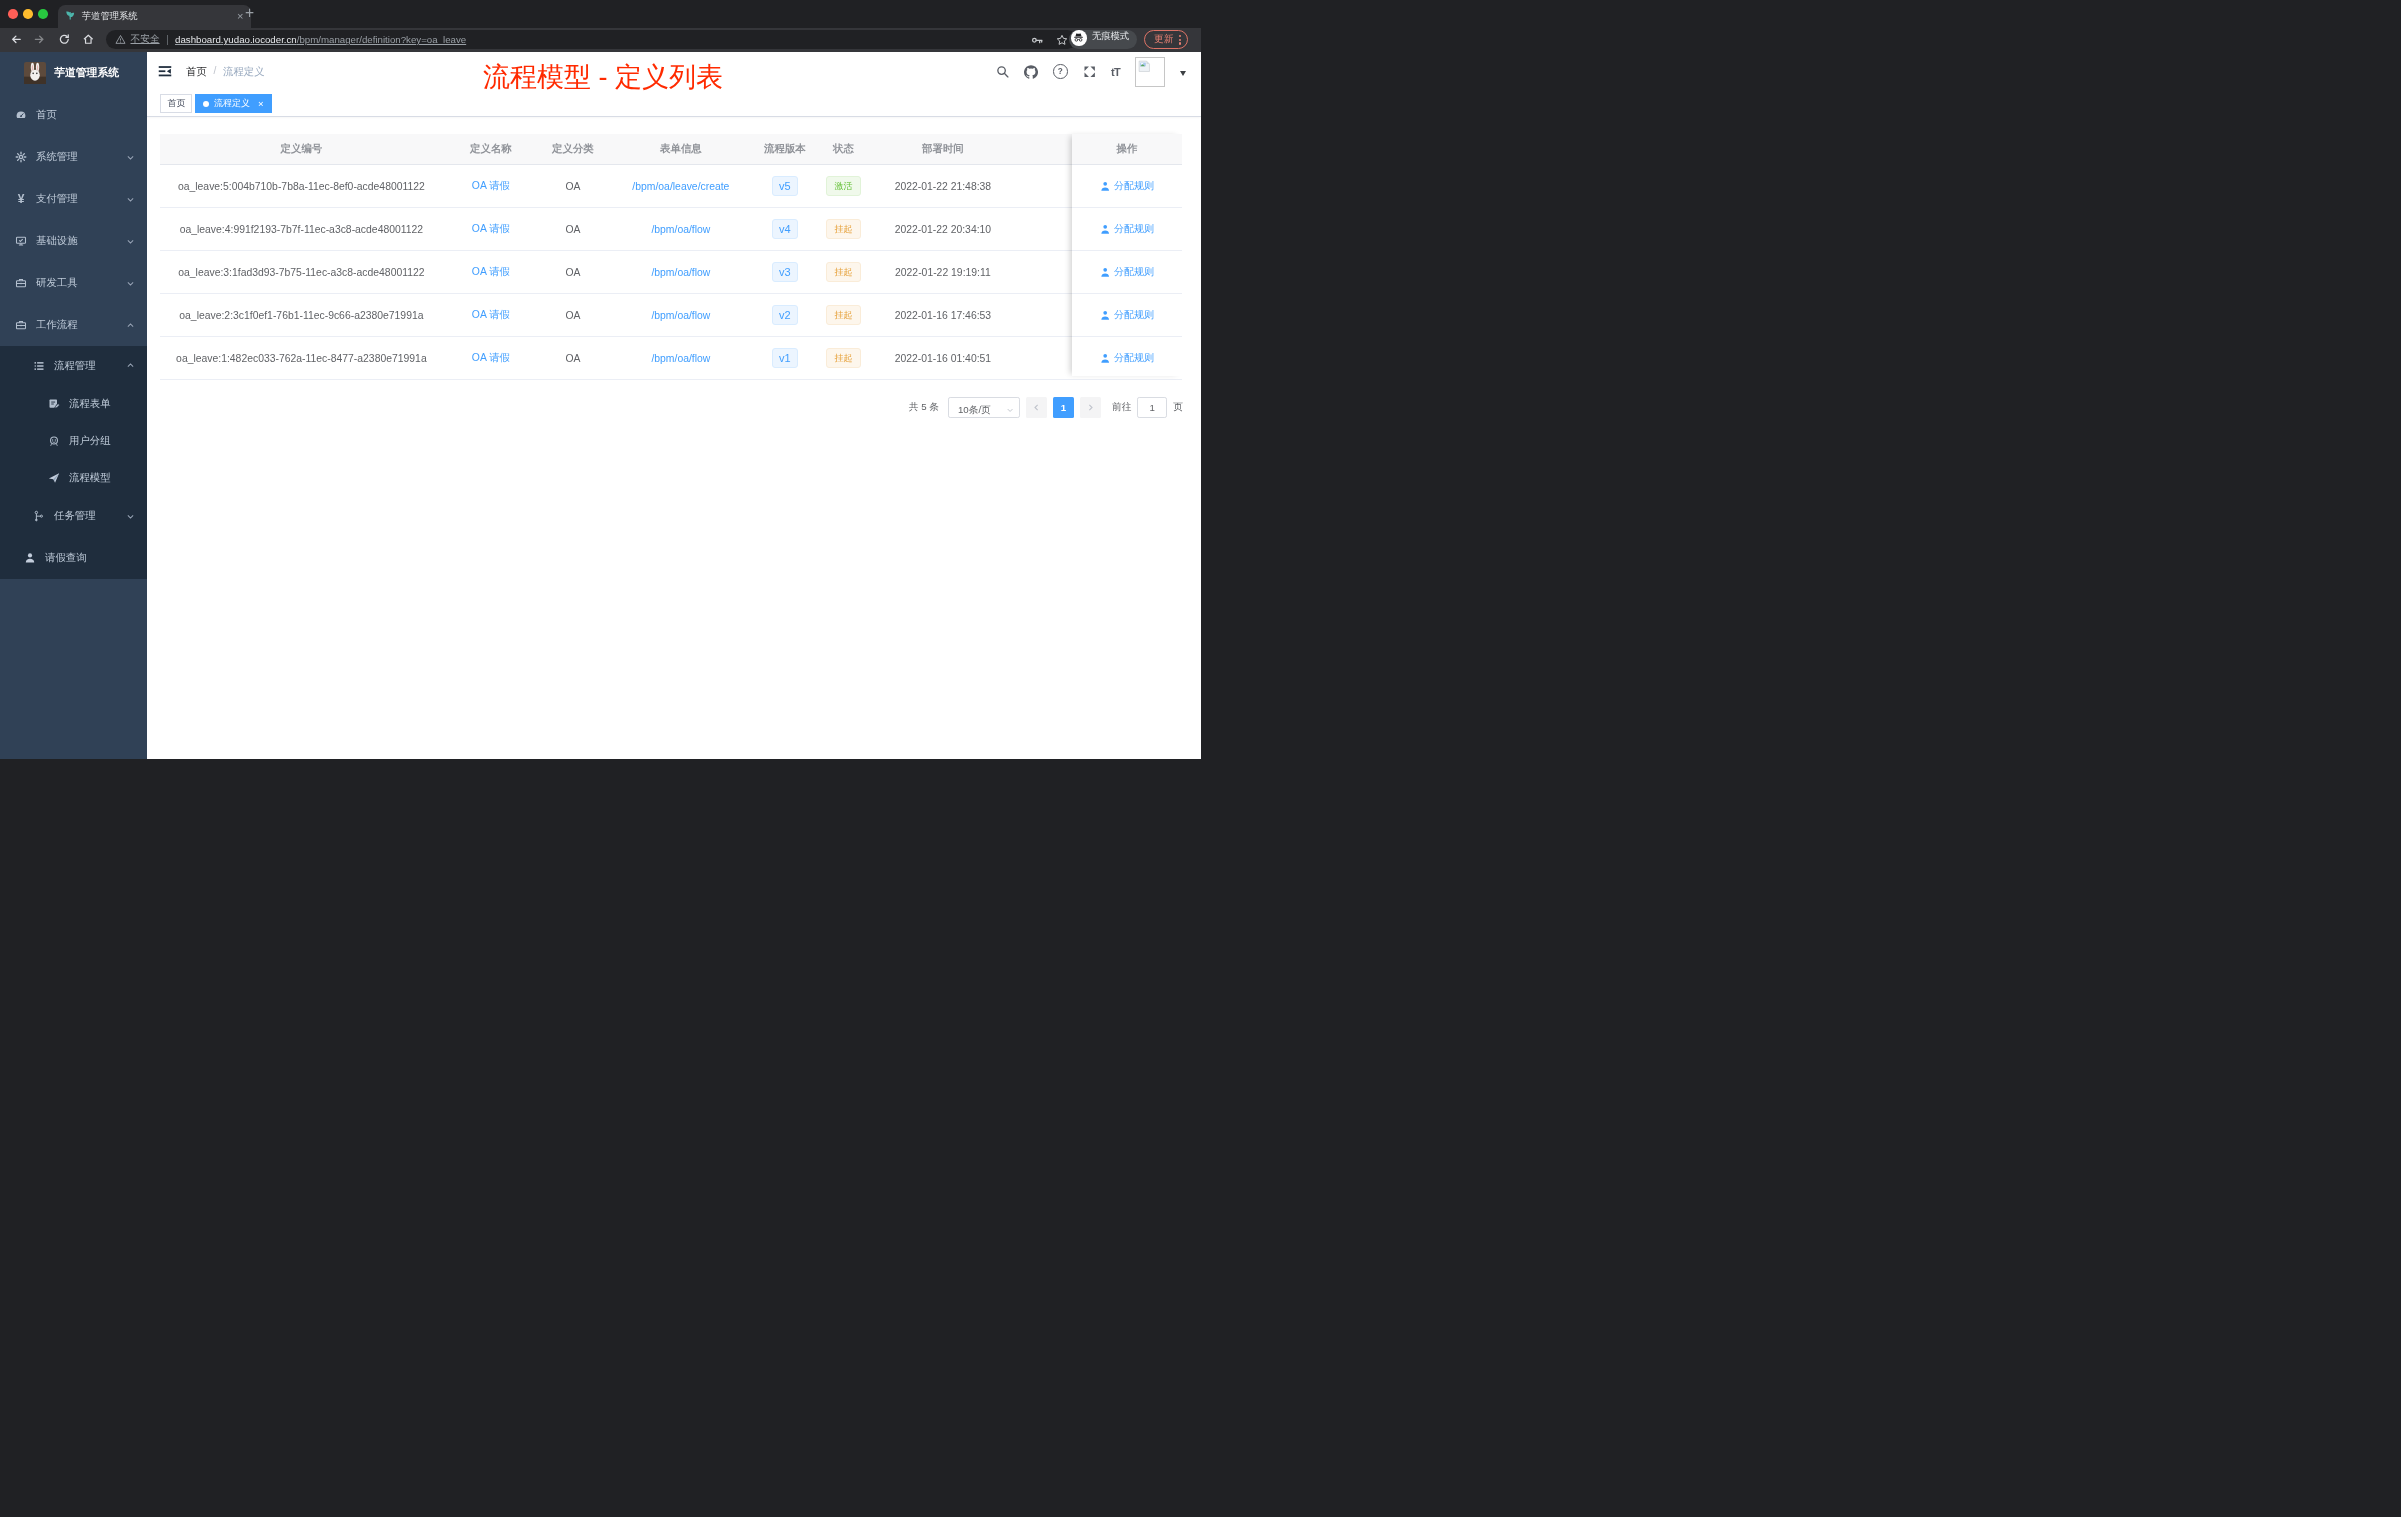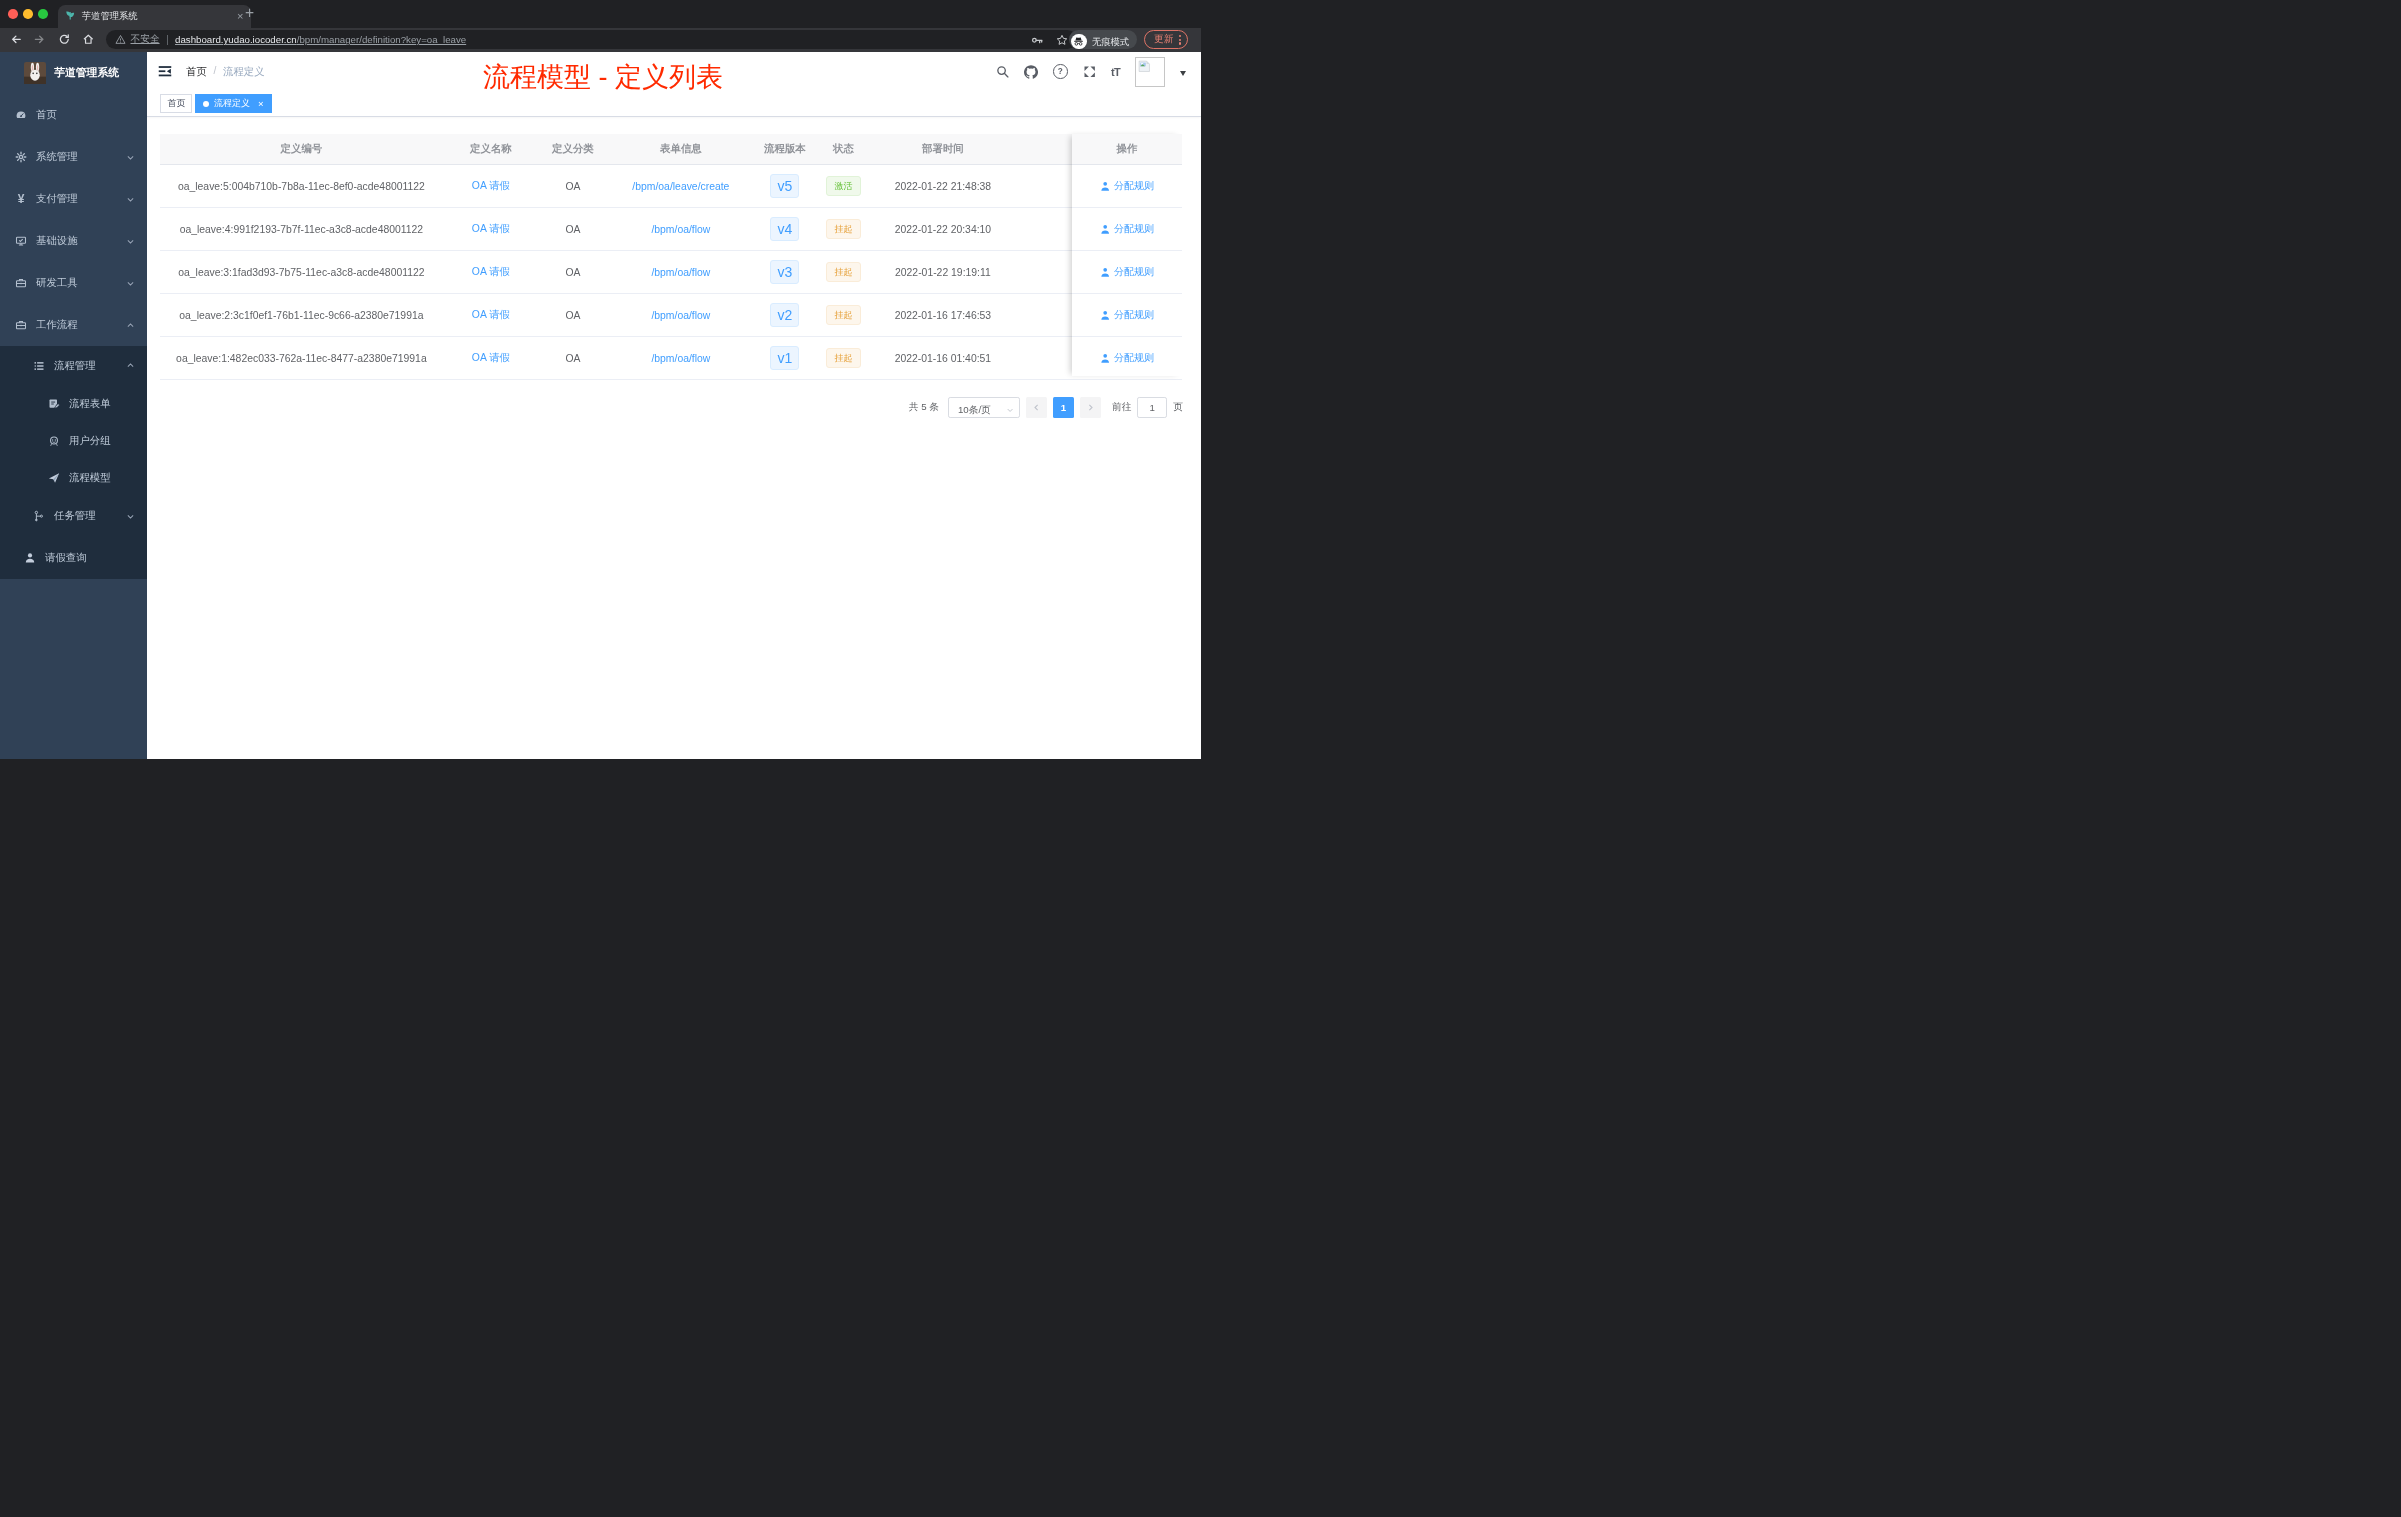--- a/index.html
+++ b/index.html
@@ -12,21 +12,21 @@
   .tab{position:absolute;left:58px;top:4.5px;width:178px;height:24px;background:#35363a;border-radius:7.4px 7.4px 0 0;display:flex;align-items:center;padding:0 7.4px;color:#e8eaed;font-size:9.3px;gap:6px;}
   .tab-close{margin-left:auto;color:#9aa0a6;font-size:11px;line-height:1;}
   .newtab{position:absolute;left:245px;top:3.7px;color:#9aa0a6;font-size:15.6px;font-weight:300;}
   .toolbar{position:absolute;left:0;top:28px;width:100%;height:24px;background:#35363a;}
   .navic{position:absolute;top:5.2px;}
   .omnibox{position:absolute;left:106px;top:2.2px;width:953px;height:19.3px;background:#202124;border-radius:9.7px;display:flex;align-items:center;color:#9aa0a6;font-size:9.7px;padding:0 9px;text-decoration:underline;}
   .omni-div{width:0.7px;height:10.4px;background:#5f6368;margin:0 7.4px;}
   .url-domain{color:#e8eaed;}
   .url-path{color:#9aa0a6;}
   .omni-spacer{flex:1;}
-  .incognito{position:absolute;left:1069px;top:2.2px;height:19.3px;background:#46494d;border-radius:9.7px;display:flex;align-items:flex-end;gap:5.2px;padding:0 7.4px 0 2.2px;color:#e8eaed;font-size:9.3px;}
+  .incognito{position:absolute;left:1069px;top:2.2px;height:19.3px;background:#46494d;border-radius:9.7px;display:flex;align-items:flex-start;gap:5.2px;padding:0 7.4px 0 2.2px;color:#e8eaed;font-size:9.3px;}
   .incog-circle{width:15.6px;height:15.6px;border-radius:50%;background:#fff;display:flex;align-items:center;justify-content:center;}
   .update{position:absolute;left:1144px;top:2.2px;height:19.3px;border:1.1px solid #dd7366;border-radius:10.4px;color:#ea8173;display:flex;align-items:center;gap:5.2px;padding:0 6px 0 9px;font-size:9.7px;box-sizing:border-box;}
   .kebab{display:flex;flex-direction:column;gap:1.5px;}
   .kebab i{width:2.2px;height:2.2px;border-radius:50%;background:#ea8173;}
   
   .sidebar{position:absolute;left:0;top:52px;width:147px;height:707px;background:#304156;color:#bfcbd9;font-size:10.4px;}
   .logo-row{height:42px;display:flex;align-items:center;padding-left:24px;gap:8.2px;}
   .logo-img{width:22px;height:22px;border-radius:2.2px;flex:none;}
   .logo-title{color:#fff;font-weight:bold;font-size:10.8px;white-space:nowrap;}
   .m-item{height:42px;display:flex;align-items:center;padding-left:15px;position:relative;white-space:nowrap;cursor:pointer;}
@@ -60,21 +60,21 @@
   .tag-close{font-size:9.7px;margin-left:3.7px;line-height:1;}
   
   .table{position:absolute;left:13.4px;top:82px;width:1022px;font-size:10.4px;color:#606266;}
   .thead{display:flex;height:30px;background:#f8f8f9;border-bottom:0.7px solid #e4e7ed;}
   .th{display:flex;align-items:center;justify-content:center;color:#909399;font-weight:bold;}
   .trow{display:flex;height:42px;border-bottom:0.7px solid #ebeef5;background:#fff;}
   .td{display:flex;align-items:center;justify-content:center;text-align:left;}
   .w1{width:282px}.w2{width:97px}.w3{width:67px}.w4{width:149px}.w5{width:59px}.w6{width:58px}.w7{width:141px}.wf{flex:1}.w8{width:111px}
   .fixed-shadow{position:absolute;left:912px;top:0;width:111px;height:242px;box-shadow:-4.5px 0 6px -2.2px rgba(0,0,0,.18);pointer-events:none;}
   .link{color:#409eff;cursor:pointer;text-decoration:none;}
-  .badge-ver{display:inline-block;padding:3.7px 6px;font-size:14px;color:#409eff;background:#ecf5ff;border:0.7px solid #d9ecff;border-radius:3px;line-height:1;}
+  .badge-ver{display:inline-block;padding:3.7px 6px;font-size:11px;color:#409eff;background:#ecf5ff;border:0.7px solid #d9ecff;border-radius:3px;line-height:1;}
   .badge-status{display:inline-block;padding:4.5px 7.4px;font-size:9px;border-radius:3px;border:0.7px solid;line-height:1;}
   .badge-status.success{color:#67c23a;background:#f0f9eb;border-color:#e1f3d8;}
   .badge-status.warning{color:#e6a23c;background:#fdf6ec;border-color:#faecd8;}
   .op-link{display:flex;align-items:center;gap:3.7px;color:#409eff;font-size:10px;cursor:pointer;}
   
   .pagination{position:absolute;right:18px;top:345px;height:21px;display:flex;align-items:center;font-size:9.7px;color:#606266;}
   .ptotal{margin-right:9px;}
   .psel{width:72px;height:21px;border:0.7px solid #d9dce2;border-radius:2.2px;display:flex;align-items:flex-end;padding:0 16.3px 0 9px;position:relative;box-sizing:border-box;cursor:pointer;}
   .psel .selcaret{position:absolute;right:5.2px;top:6.7px;}
   .pbtn{width:21px;height:21px;background:#f4f4f5;border-radius:1.5px;display:flex;align-items:center;justify-content:center;margin-left:6px;cursor:pointer;}

